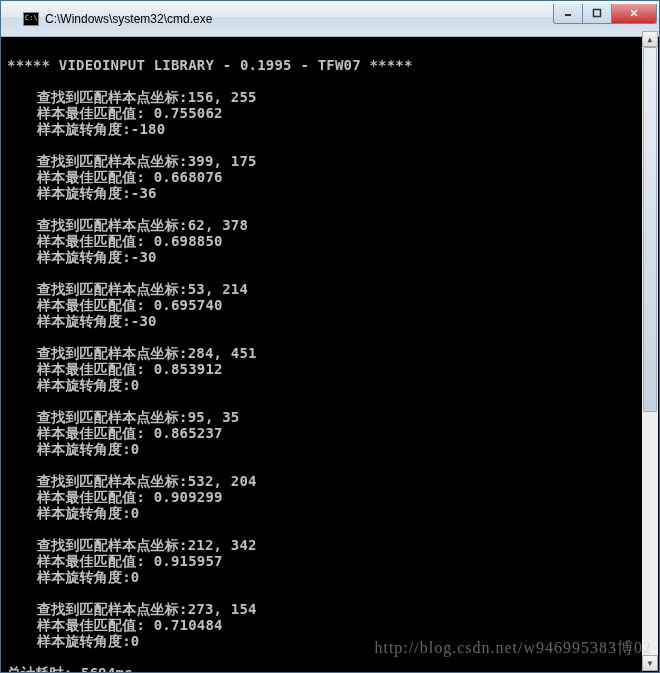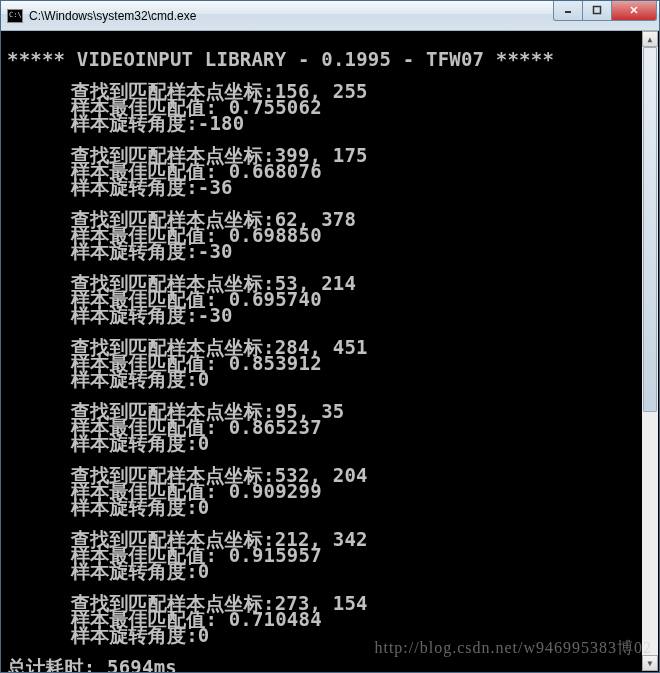--- a/index.html
+++ b/index.html
@@ -14,25 +14,26 @@
     .window {
       width: 660px;
       height: 673px;
       background: #fff;
       border: 1px solid #4a6a8a;
       display: flex;
       flex-direction: column;
       box-shadow: 0 0 8px rgba(0,0,0,0.3);
     }
     .titlebar {
-      height: 30px;
+      height: 36px;
       background: linear-gradient(to bottom, #f5f9fc 0%, #dde8f0 45%, #cfdde8 46%, #d8e4ee 100%);
       display: flex;
       align-items: center;
       border-bottom: 1px solid #a0b4c4;
+      padding-left: 16px;
     }
     .titlebar-icon {
       width: 16px;
       height: 14px;
       margin: 0 6px;
       background: #000;
       border: 1px solid #888;
       position: relative;
     }
     .titlebar-icon::after {
@@ -69,30 +70,30 @@
     }
     .win-btn.min { background: linear-gradient(#e0ecf5,#c8d8e6); border-radius: 0 0 0 3px; }
     .win-btn.max { background: linear-gradient(#e0ecf5,#c8d8e6); margin-left:-1px;}
     .win-btn.close { background: linear-gradient(#e6a0a0,#c93030); border-radius: 0 0 3px 0; margin-left:-1px; width:46px;}
     .win-btn svg { display:block; }
     .console {
       flex: 1;
       background: #000;
       color: #c0c0c0;
       font-family: "NSimSun","SimSun","Consolas", monospace;
-      font-size: 19px;
+      font-size: 14px;
       line-height: 16px;
       padding: 4px 12px 4px 6px;
       white-space: pre;
       overflow: hidden;
       font-weight: bold;
       letter-spacing: 0.2px;
     }
     .console .blank { height:16px; }
-    .console .block { margin-left: 64px; }
+    .console .block { margin-left: 30px; }
     .console .header { margin-left: 0; }
     .console .total { margin-left: 0; }
     .watermark {
       position: absolute;
       bottom: 14px;
       right: 8px;
       color: rgba(200,200,200,0.5);
       font-family: "SimSun", serif;
       font-size: 16px;
       pointer-events: none;

